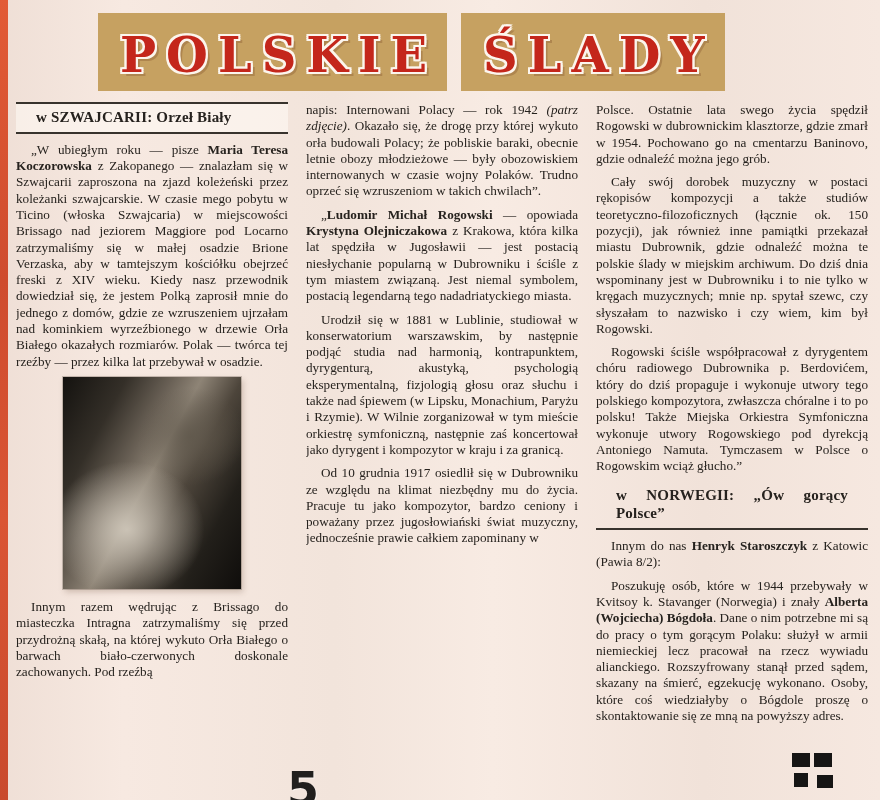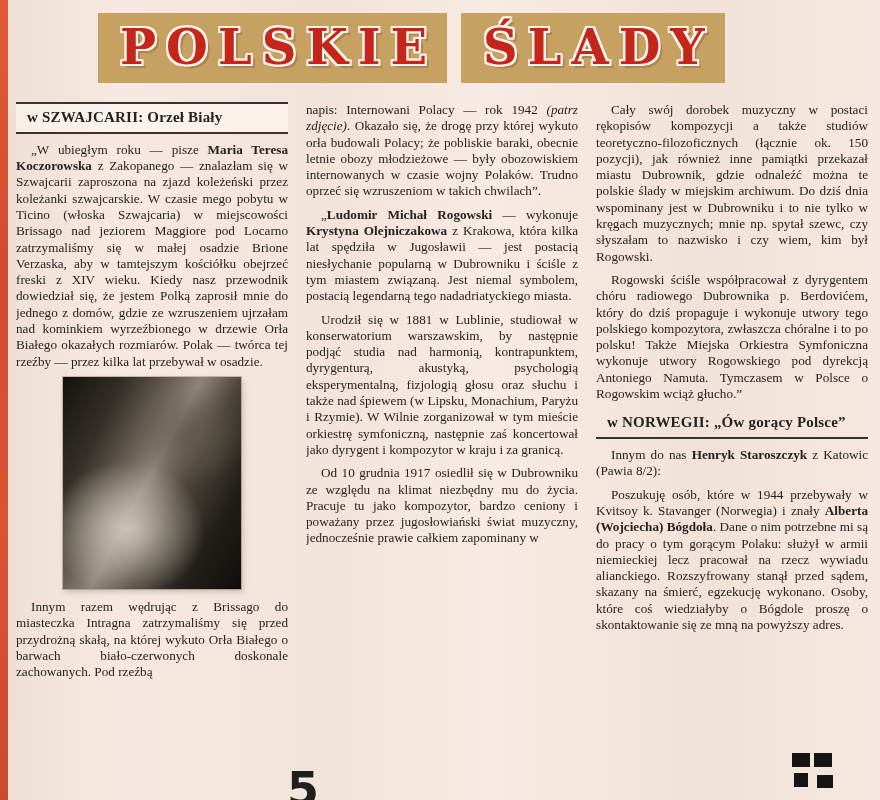--- a/index.html
+++ b/index.html
@@ -5,33 +5,33 @@
   html,body{margin:0;padding:0;background:#777;}
   .scan{
     position:relative;width:880px;height:800px;overflow:hidden;
     background:linear-gradient(90deg,#efdfd6 0%,#f7e9e1 14%,#f2e4db 38%,#f8ebe3 56%,#f1e2d9 80%,#f6e8e0 100%);
     font-family:"Liberation Serif",serif;color:#26221e;
   }
   .edge-strip{position:absolute;left:0;top:0;width:8px;height:100%;
     background:linear-gradient(180deg,#e25b36 0%,#cf4c2e 35%,#da5534 65%,#c94a2d 100%);}
   .masthead{position:absolute;top:13px;left:98px;display:flex;gap:14px;}
   .title-word{
-    display:inline-block;background:#c6a161;padding:10px 10px 12px 22px;
+    display:inline-block;background:#c6a161;padding:18px 10px 12px 22px;
     font-family:"DejaVu Serif",serif;font-weight:bold;font-size:48px;line-height:1;
     letter-spacing:10px;color:#c4261b;
     text-shadow:-2px -2px 0 #fcf5ed,2px -2px 0 #fcf5ed,-2px 2px 0 #fcf5ed,2px 2px 0 #fcf5ed,
       0 -2px 0 #fcf5ed,0 2px 0 #fcf5ed,-2px 0 0 #fcf5ed,2px 0 0 #fcf5ed,4px 4px 0 rgba(120,70,35,.30);
   }
   .columns{position:absolute;left:16px;right:12px;top:102px;bottom:6px;display:flex;gap:18px;}
   .col{flex:1 1 0;overflow:hidden;text-align:justify;font-size:13.2px;line-height:16.3px;}
   .col p{margin:0 0 7px;text-indent:15px;}
   .col p.noindent{text-indent:0;}
   .sec-head{
     font-family:"Liberation Serif",serif;font-weight:bold;font-size:15px;line-height:1.25;
-    margin:3px 0 8px;padding:4px 11px 5px;border-bottom:2px solid #38332d;text-indent:0;
+    margin:3px 0 8px;padding:4px 20px 5px;border-bottom:2px solid #38332d;text-indent:0;
     letter-spacing:.2px;
   }
   .sec-head.ruled-top{border-top:2px solid #38332d;}
   .sec-head.first{margin-top:0;background:rgba(255,251,245,.55);}
   .b{font-weight:bold;}
   .i{font-style:italic;}
   .photo{
     width:178px;height:212px;margin:7px auto 10px;
     background:
       radial-gradient(ellipse 62% 46% at 36% 72%, rgba(208,200,187,.92), rgba(120,112,100,0) 70%),
@@ -69,26 +69,27 @@
       <h2 class="sec-head first ruled-top">w SZWAJCARII: Orzeł Biały</h2>
       <p><span>„W ubiegłym roku — pisze </span><span class="b">Maria Teresa Koczorowska</span><span> z Zakopanego — znalazłam się w Szwajcarii zaproszona na zjazd koleżeński przez koleżanki szwajcarskie. W czasie mego pobytu w Ticino (włoska Szwajcaria) w miejscowości Brissago nad jeziorem Maggiore pod Locarno zatrzymaliśmy się w małej osadzie Brione Verzaska, aby w tamtejszym kościółku obejrzeć freski z XIV wieku. Kiedy nasz przewodnik dowiedział się, że jestem Polką zaprosił mnie do jednego z domów, gdzie ze wzruszeniem ujrzałam nad kominkiem wyrzeźbionego w drzewie Orła Białego okazałych rozmiarów. Polak — twórca tej rzeźby — przez kilka lat przebywał w osadzie.</span></p>
       <div class="photo"></div>
       <p>Innym razem wędrując z Brissago do miasteczka Intragna zatrzymaliśmy się przed przydrożną skałą, na której wykuto Orła Białego o barwach biało-czerwonych doskonale zachowanych. Pod rzeźbą</p>
     </section>
 
     <section class="col">
       <p class="noindent"><span>napis: Internowani Polacy — rok 1942 </span><span class="i">(patrz zdjęcie)</span><span>. Okazało się, że drogę przy której wykuto orła budowali Polacy; że pobliskie baraki, obecnie letnie obozy młodzieżowe — były obozowiskiem internowanych w czasie wojny Polaków. Trudno oprzeć się wzruszeniom w takich chwilach”.</span></p>
 
 
-      <p><span>„</span><span class="b">Ludomir Michał Rogowski</span><span> — wykonuje </span><span class="b">Krystyna Olejniczakowa</span><span> z Krakowa, która kilka lat spędziła w Jugosławii — jest postacią niesłychanie popularną w Dubrowniku i ściśle z tym miastem związaną. Jest niemal symbolem, postacią legendarną tego nadadriatyckiego miasta.</span></p>
+      <p><span>„</span><span class="b">Ludomir Michał Rogowski</span><span> — opowiada </span><span class="b">Krystyna Olejniczakowa</span><span> z Krakowa, która kilka lat spędziła w Jugosławii — jest postacią niesłychanie popularną w Dubrowniku i ściśle z tym miastem związaną. Jest niemal symbolem, postacią legendarną tego nadadriatyckiego miasta.</span></p>
       <p>Urodził się w 1881 w Lublinie, studiował w konserwatorium warszawskim, by następnie podjąć studia nad harmonią, kontrapunktem, dyrygenturą, akustyką, psychologią eksperymentalną, fizjologią głosu oraz słuchu i także nad śpiewem (w Lipsku, Monachium, Paryżu i Rzymie). W Wilnie zorganizował w tym mieście orkiestrę symfoniczną, następnie zaś koncertował jako dyrygent i kompozytor w kraju i za granicą.</p>
       <p>Od 10 grudnia 1917 osiedlił się w Dubrowniku ze względu na klimat niezbędny mu do życia. Pracuje tu jako kompozytor, bardzo ceniony i poważany przez jugosłowiański świat muzyczny, jednocześnie prawie całkiem zapominany w</p>
     </section>
 
     <section class="col">
+      <p class="noindent">Polsce. Ostatnie lata swego życia spędził Rogowski w dubrownickim klasztorze, gdzie zmarł w 1954. Pochowano go na cmentarzu Baninovo, gdzie odnaleźć można jego grób.</p>
       <p>Cały swój dorobek muzyczny w postaci rękopisów kompozycji a także studiów teoretyczno-filozoficznych (łącznie ok. 150 pozycji), jak również inne pamiątki przekazał miastu Dubrownik, gdzie odnaleźć można te polskie ślady w miejskim archiwum. Do dziś dnia wspominany jest w Dubrowniku i to nie tylko w kręgach muzycznych; mnie np. spytał szewc, czy słyszałam to nazwisko i czy wiem, kim był Rogowski.</p>
       <p>Rogowski ściśle współpracował z dyrygentem chóru radiowego Dubrownika p. Berdovićem, który do dziś propaguje i wykonuje utwory tego polskiego kompozytora, zwłaszcza chóralne i to po polsku! Także Miejska Orkiestra Symfoniczna wykonuje utwory Rogowskiego pod dyrekcją Antoniego Namuta. Tymczasem w Polsce o Rogowskim wciąż głucho.”</p>
 
       <h2 class="sec-head">w NORWEGII: „Ów gorący Polsce”</h2>
 
       <p><span>Innym do nas </span><span class="b">Henryk Staroszczyk</span><span> z Katowic (Pawia 8/2):</span></p>
       <p><span>Poszukuję osób, które w 1944 przebywały w Kvitsoy k. Stavanger (Norwegia) i znały </span><span class="b">Alberta (Wojciecha) Bógdoła</span><span>. Dane o nim potrzebne mi są do pracy o tym gorącym Polaku: służył w armii niemieckiej lecz pracował na rzecz wywiadu alianckiego. Rozszyfrowany stanął przed sądem, skazany na śmierć, egzekucję wykonano. Osoby, które coś wiedziałyby o Bógdole proszę o skontaktowanie się ze mną na powyższy adres.</span></p>
     </section>
 
   </main>

